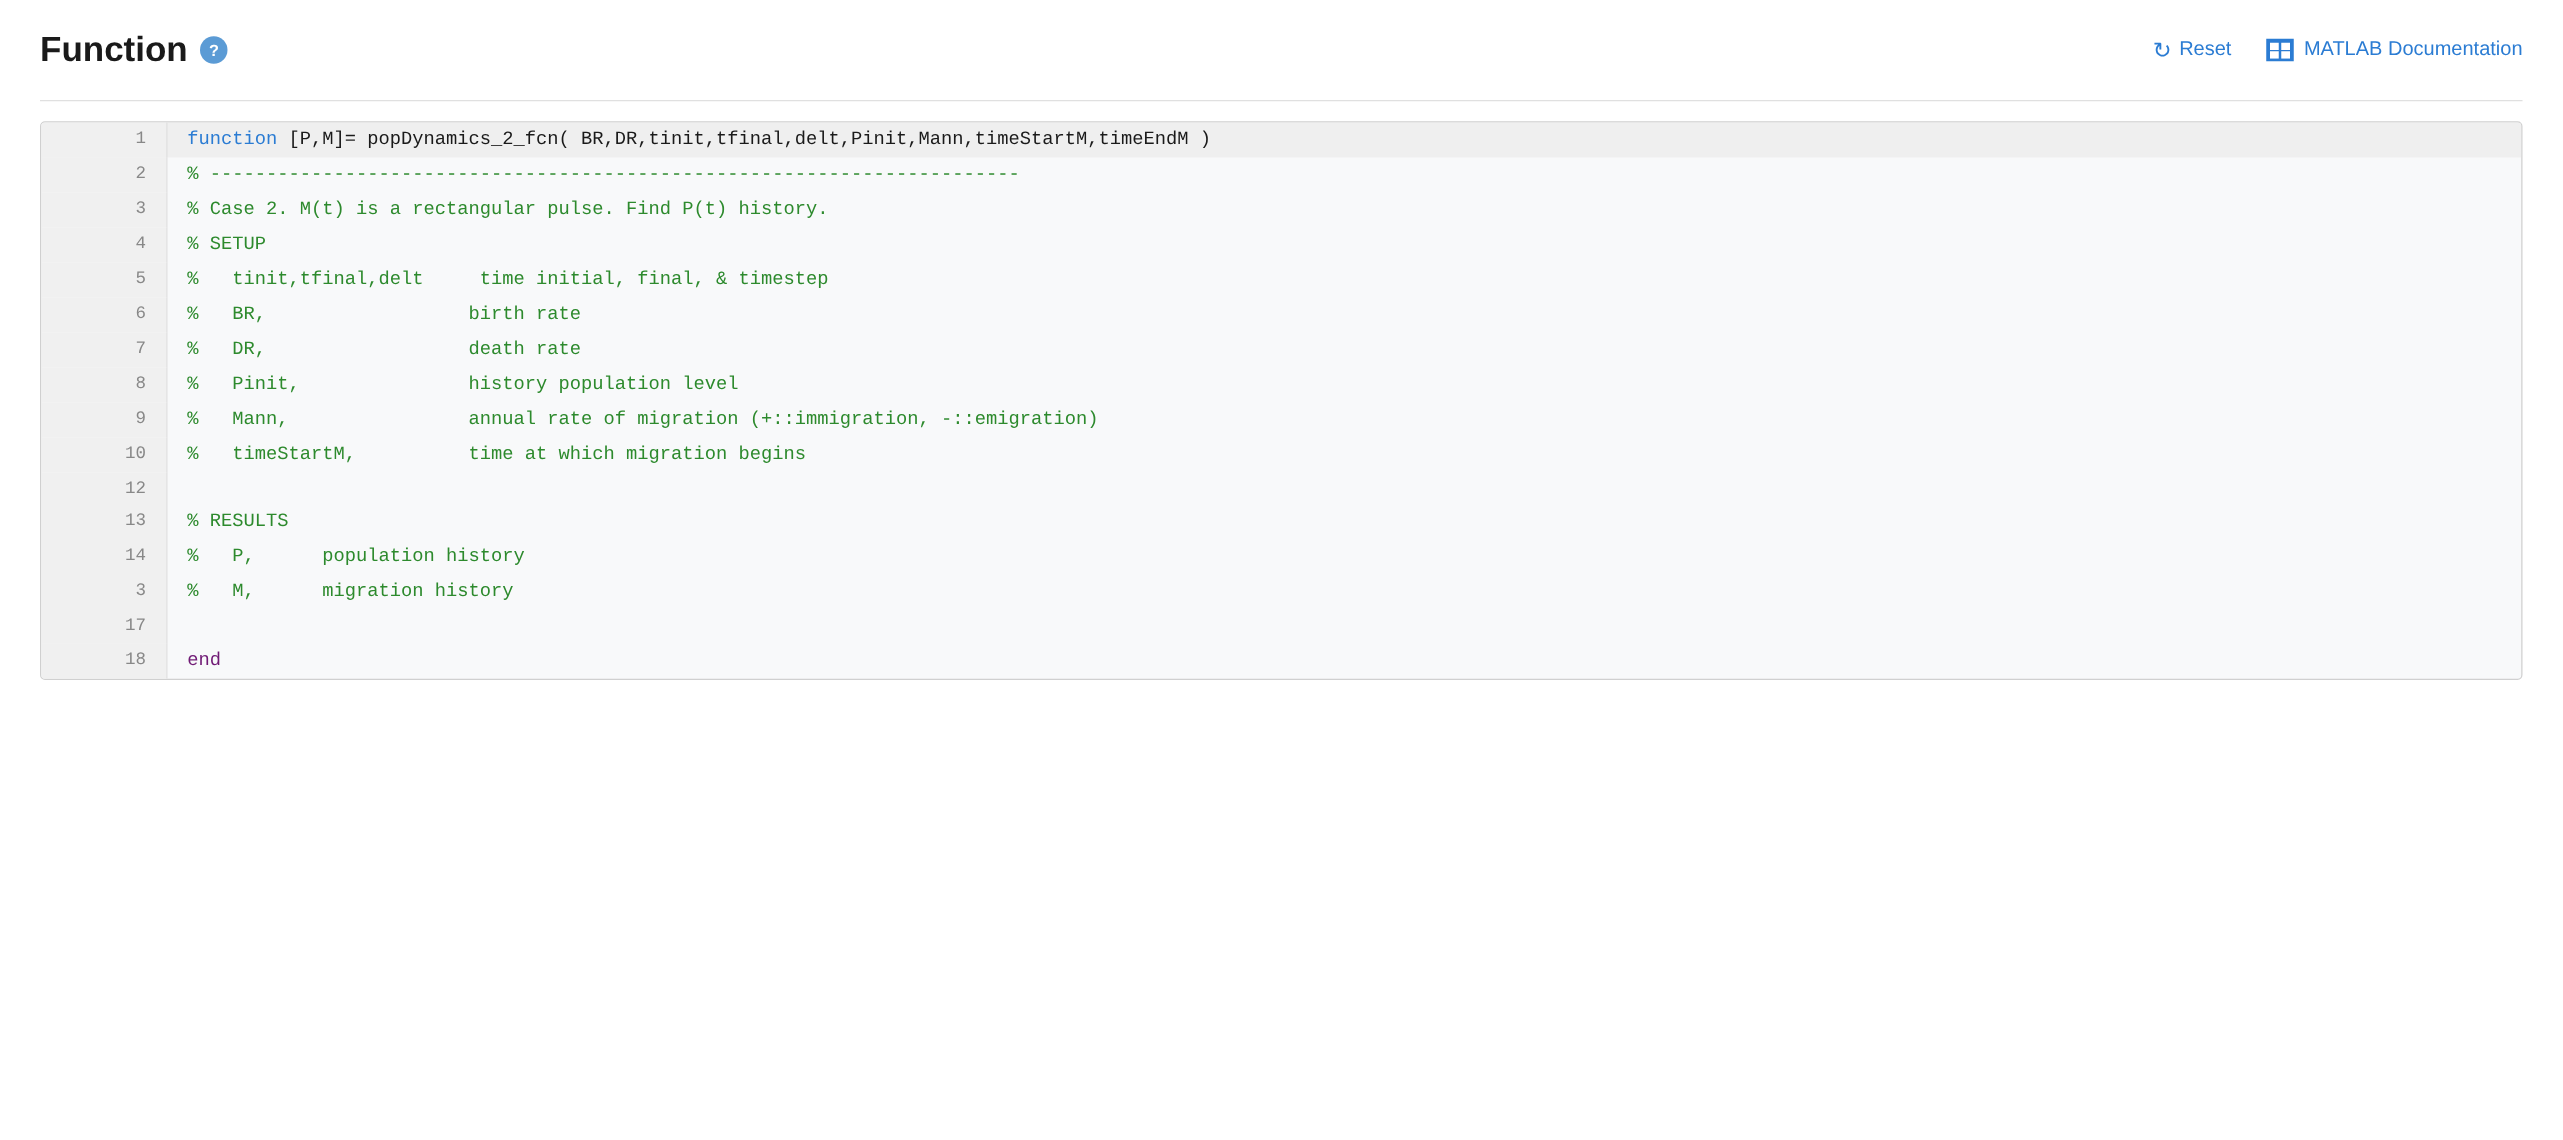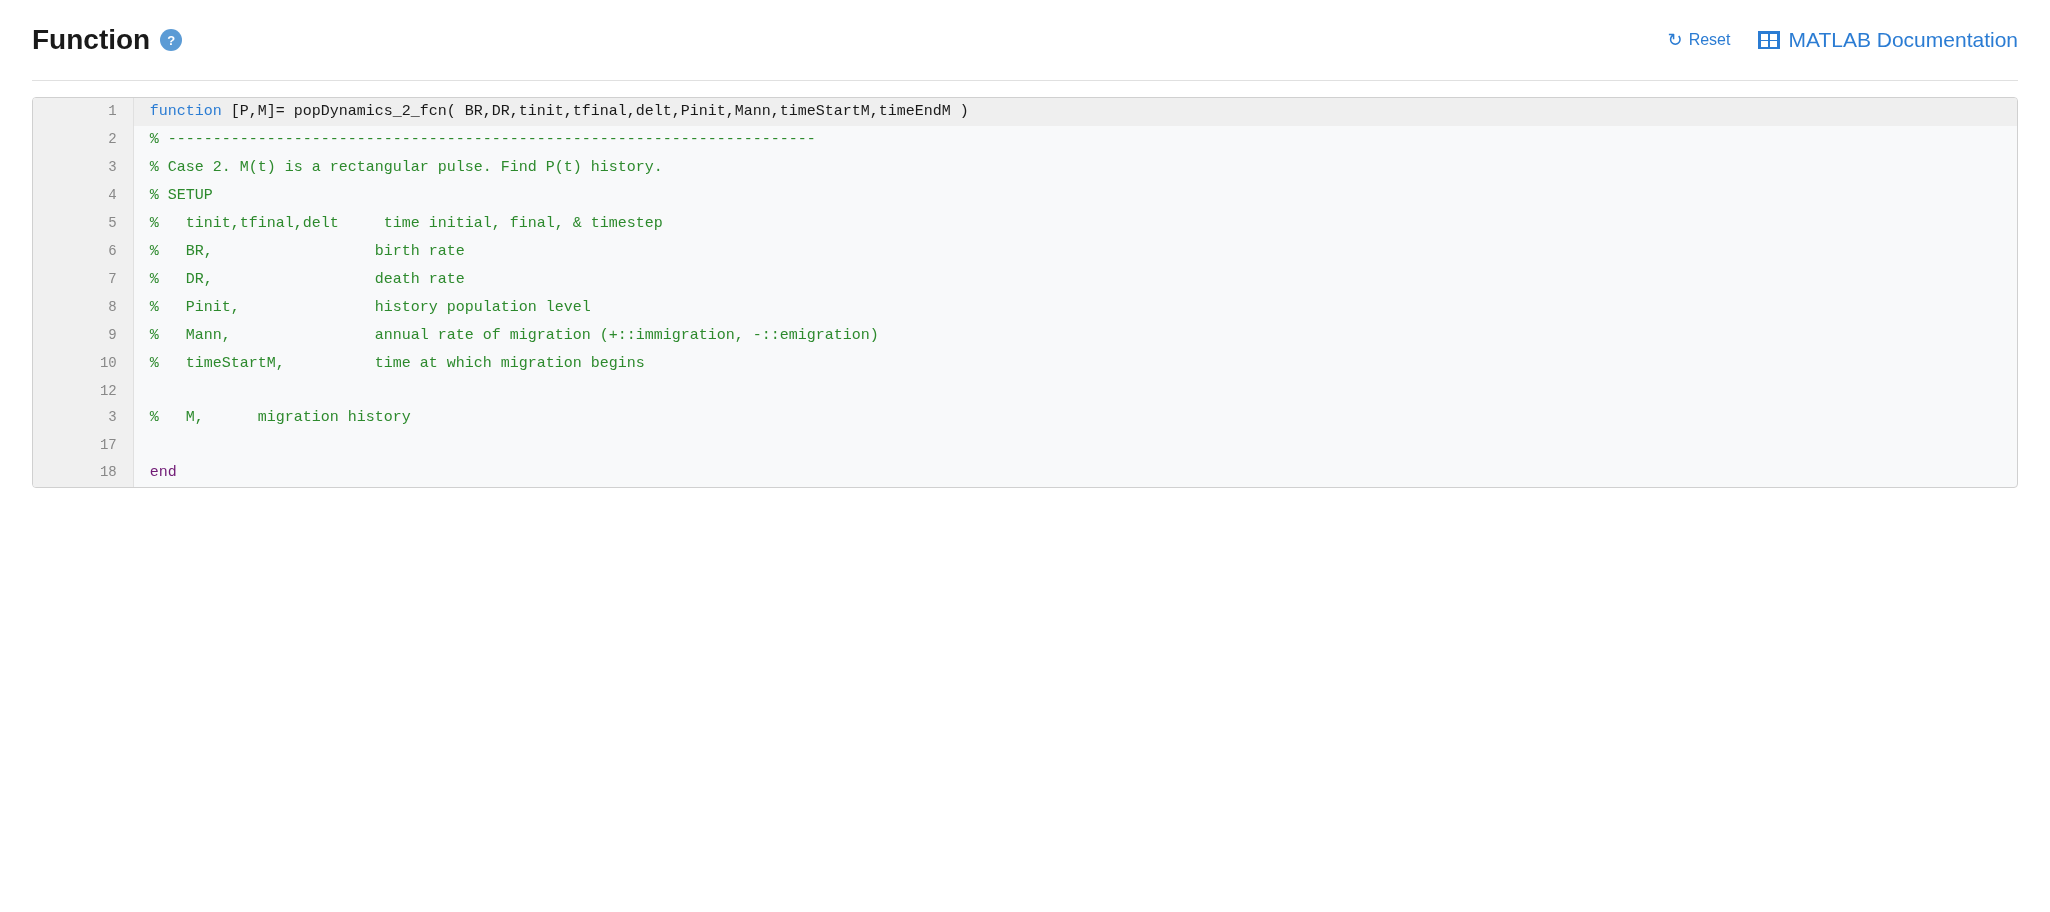--- a/index.html
+++ b/index.html
@@ -56,21 +56,21 @@
     }
     .reset-icon {
       font-size: 18px;
       color: #2b7cd3;
     }
     .matlab-btn {
       display: flex;
       align-items: center;
       gap: 8px;
       color: #2b7cd3;
-      font-size: 21px;
+      font-size: 16px;
       cursor: pointer;
       background: none;
       border: none;
       font-family: inherit;
     }
     .divider {
       border: none;
       border-top: 1px solid #e0e0e0;
       margin-bottom: 0;
     }
@@ -185,20 +185,28 @@
         </tr>
         <tr>
           <td class="line-num">10</td>
           <td class="code-line"><span class="cm">%   timeStartM,          time at which migration begins</span></td>
         </tr>
         <tr>
           <td class="line-num">12</td>
           <td class="code-line"></td>
         </tr>
         <tr>
+          <td class="line-num">13</td>
+          <td class="code-line"><span class="cm">% RESULTS</span></td>
+        </tr>
+        <tr>
+          <td class="line-num">14</td>
+          <td class="code-line"><span class="cm">%   P,      population history</span></td>
+        </tr>
+        <tr>
           <td class="line-num">3</td>
           <td class="code-line"><span class="cm">%   M,      migration history</span></td>
         </tr>
         <tr>
           <td class="line-num">17</td>
           <td class="code-line"></td>
         </tr>
         <tr>
           <td class="line-num">18</td>
           <td class="code-line"><span class="end-kw">end</span></td>

